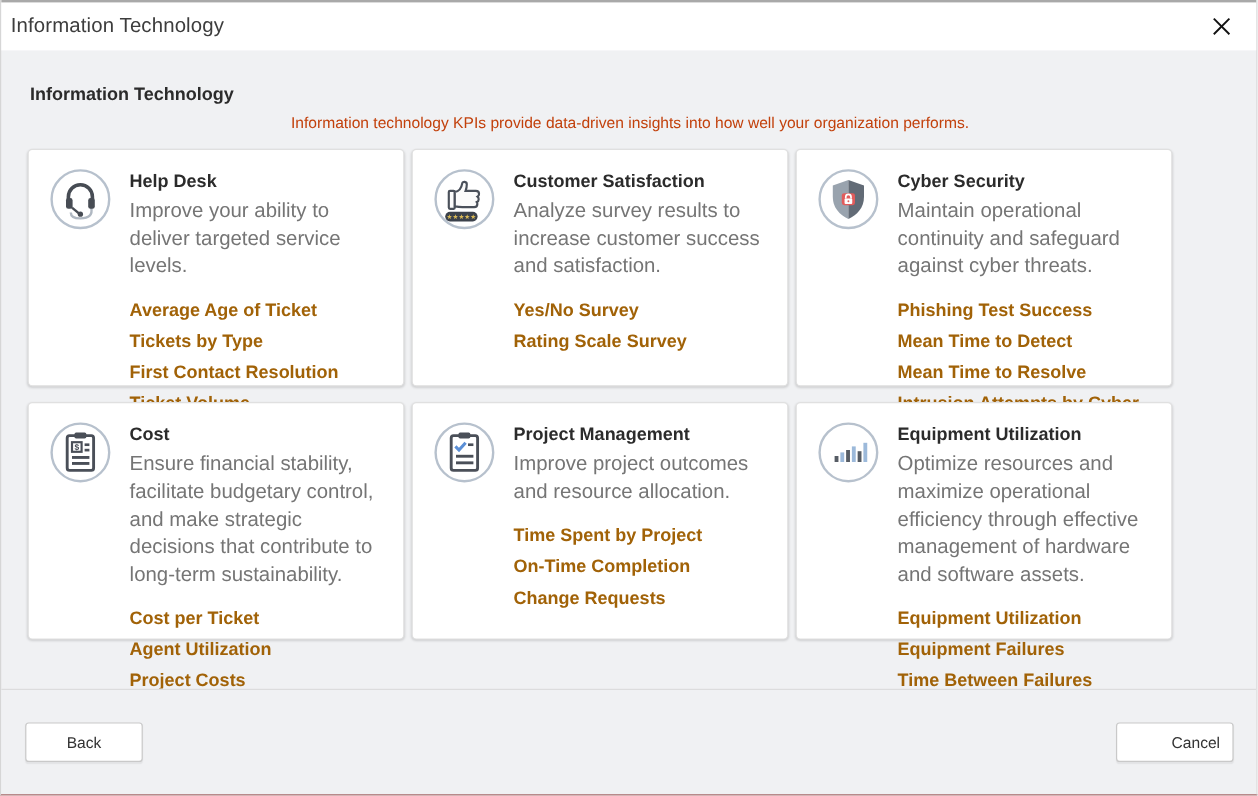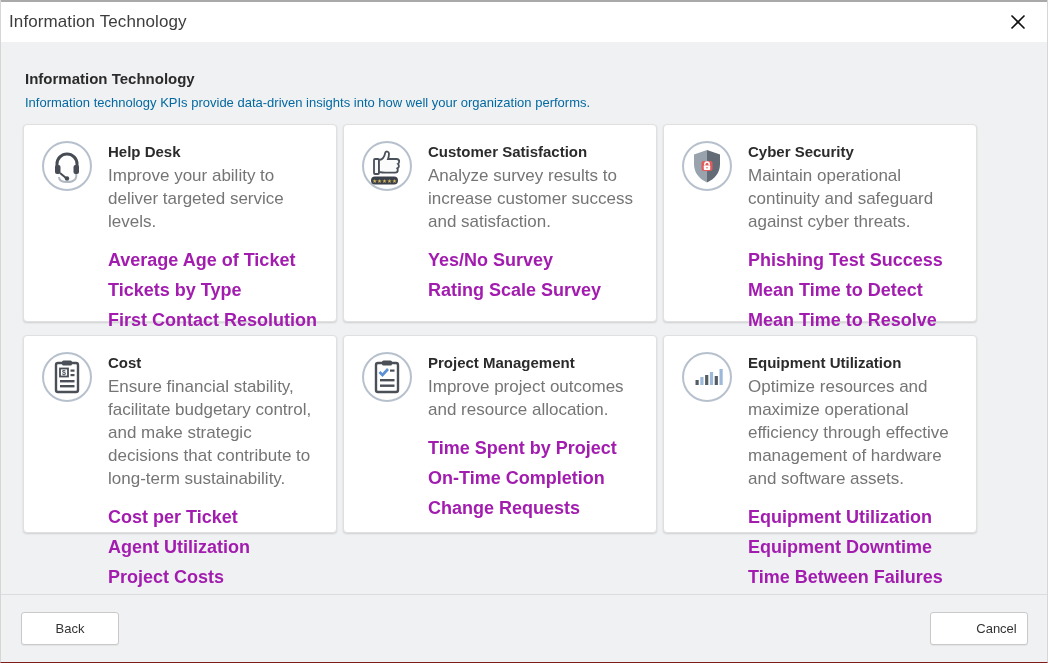--- a/index.html
+++ b/index.html
@@ -52,23 +52,24 @@
     overflow: hidden;
   }
   .section-heading {
     font-size: 15px;
     font-weight: 700;
     color: #2b2b2b;
     padding-left: 2px;
   }
   .section-subtitle {
     font-size: 13px;
-    color: #0369a1;
+    color: #c2410c;
     margin-top: 8px;
     padding-left: 2px;
+    text-align: center;
   }
 
   .cards-grid {
     margin-top: 14px;
     display: grid;
     grid-template-columns: repeat(3, 314px);
     grid-auto-rows: 198px;
     gap: 13px 6px;
   }
 
@@ -101,32 +102,32 @@
   }
   .card-desc {
     font-size: 17px;
     color: #757575;
     line-height: 1.35;
     margin-top: 5px;
   }
   .card-links { margin-top: 16px; }
   .kpi-link {
     display: block;
-    font-size: 18px;
+    font-size: 15px;
     font-weight: 600;
-    color: #a21caf;
+    color: #a16207;
     text-decoration: none;
     margin-bottom: 9px;
     cursor: pointer;
   }
 
   
   .footer {
     flex: 0 0 auto;
-    height: 68px;
+    height: 88px;
     border-top: 1px solid #dcdcdd;
     background: #f0f1f3;
     display: flex;
     align-items: center;
     padding: 0 19px 0 20px;
   }
   .btn {
     width: 98px;
     height: 33px;
     background: #ffffff;
@@ -281,21 +282,21 @@
             <rect x="25.9" y="18" width="3.2" height="13" fill="#9cb9da"></rect>
             <rect x="30.7" y="22" width="3.2" height="9" fill="#565c64"></rect>
             <rect x="35.5" y="15" width="3.2" height="16" fill="#9cb9da"></rect>
           </svg>
         </div>
         <div class="card-content">
           <div class="card-title">Equipment Utilization</div>
           <div class="card-desc">Optimize resources and maximize operational efficiency through effective management of hardware and software assets.</div>
           <div class="card-links">
             <a class="kpi-link">Equipment Utilization</a>
-            <a class="kpi-link">Equipment Downtime</a>
+            <a class="kpi-link">Equipment Failures</a>
             <a class="kpi-link">Time Between Failures</a>
           </div>
         </div>
       </div>
 
     </div>
   </div>
 
   <div class="footer">
     <button class="btn btn-back">Back</button>

